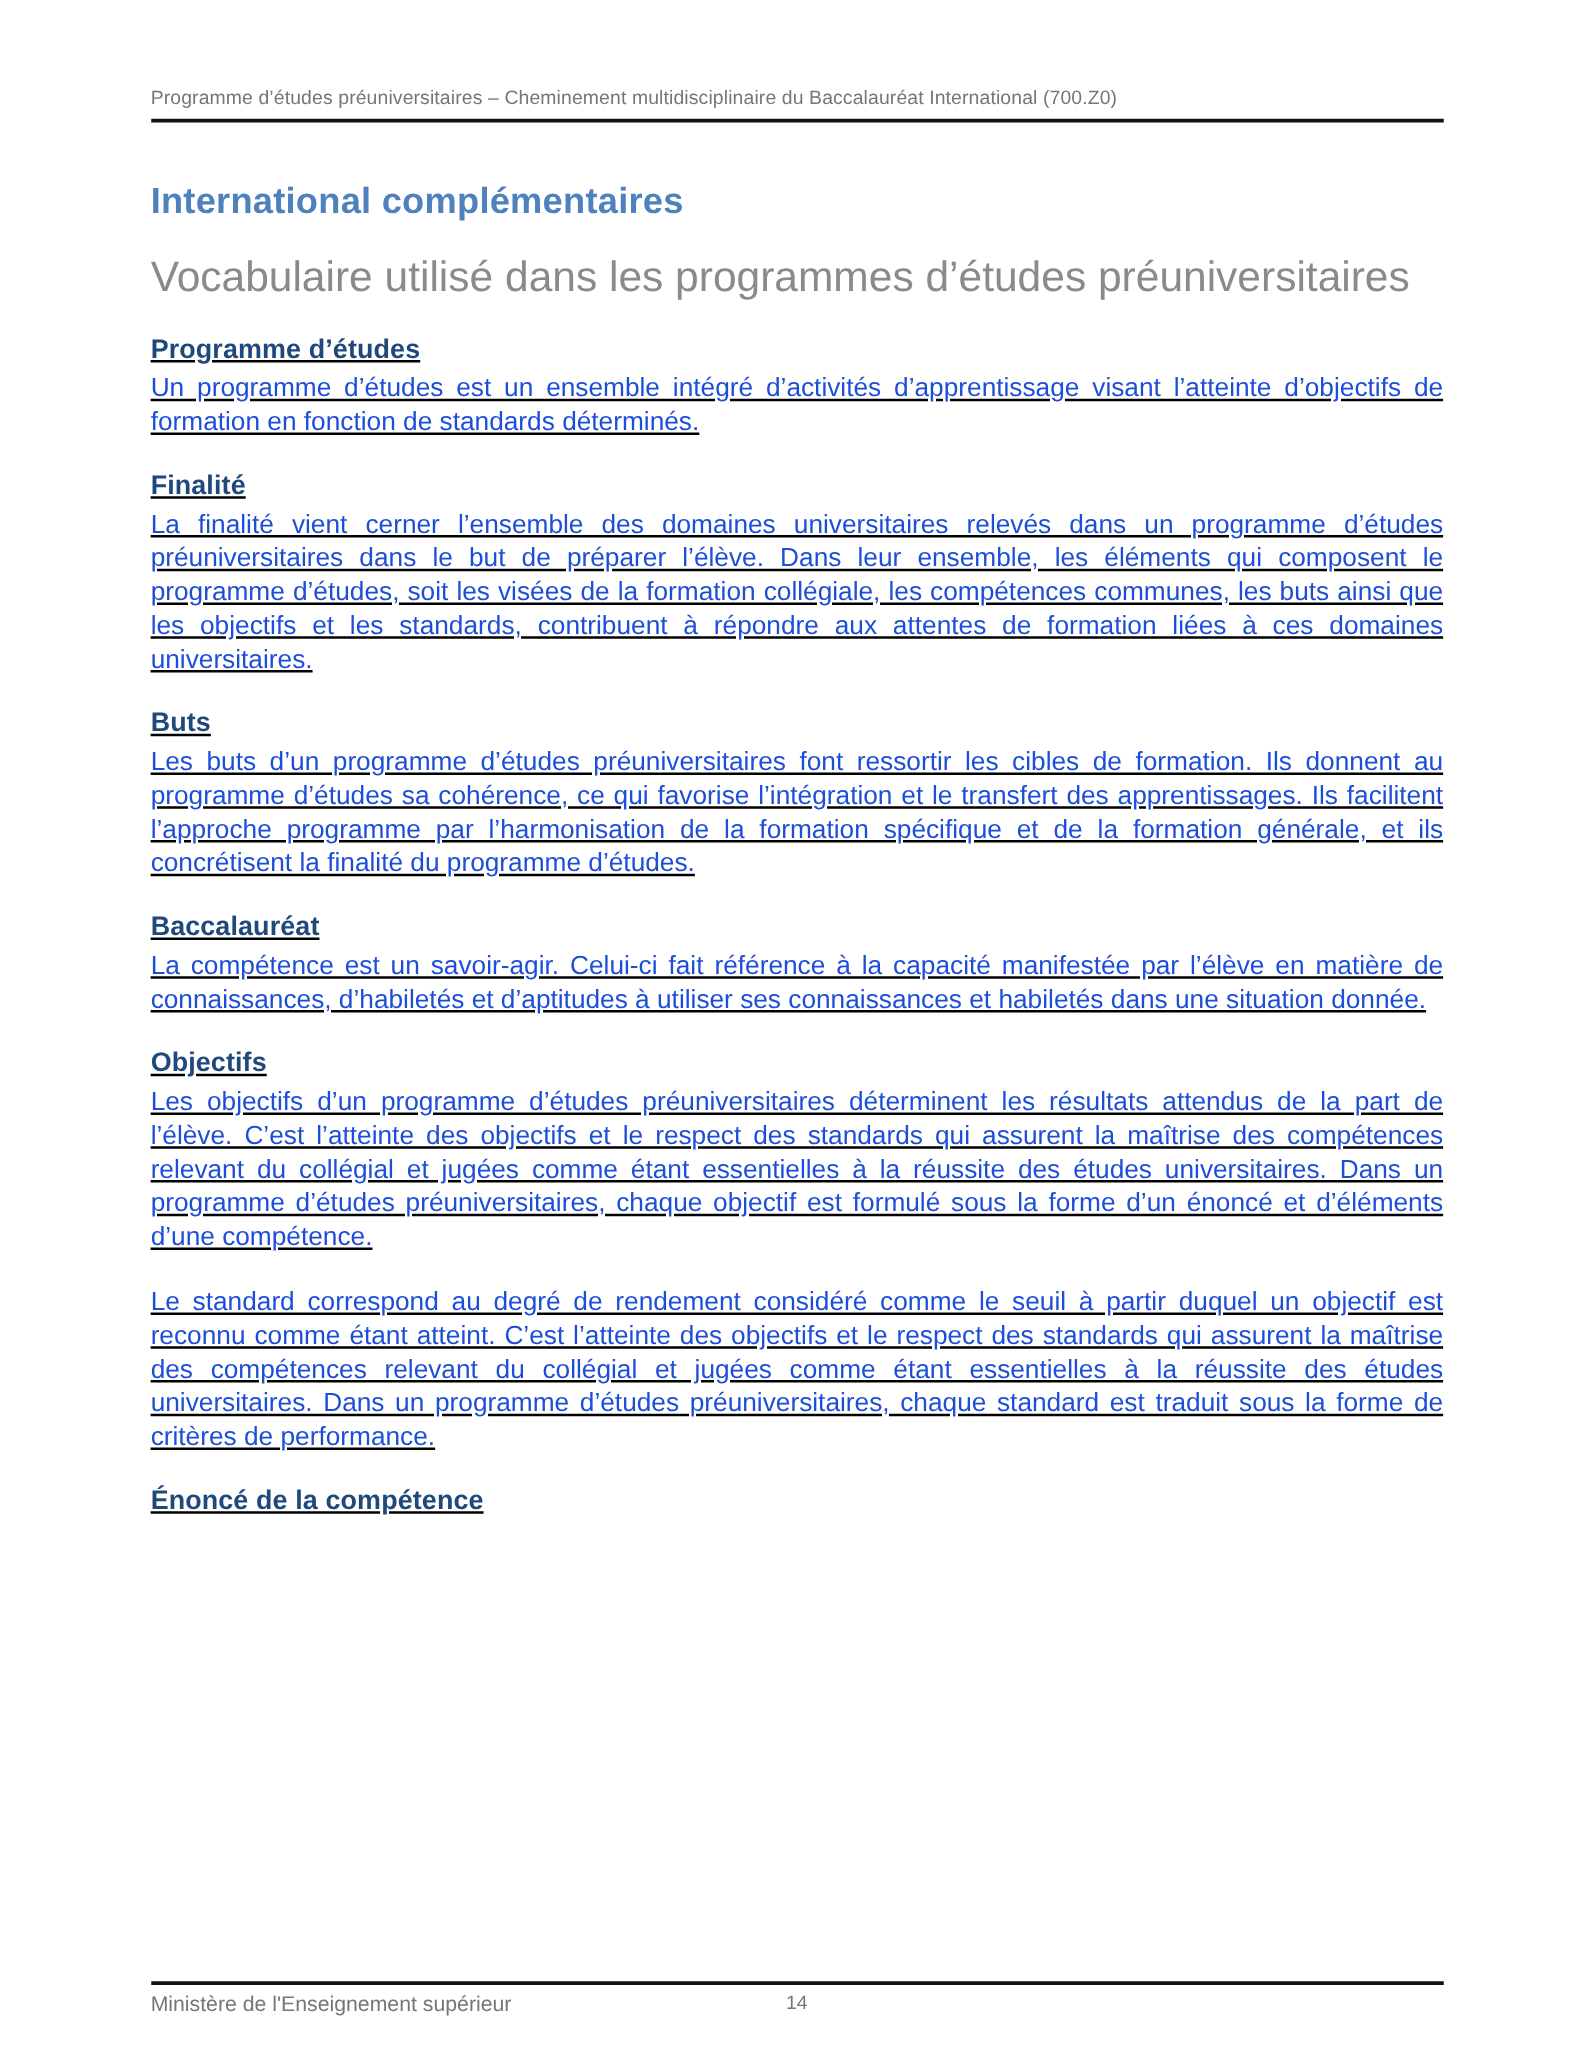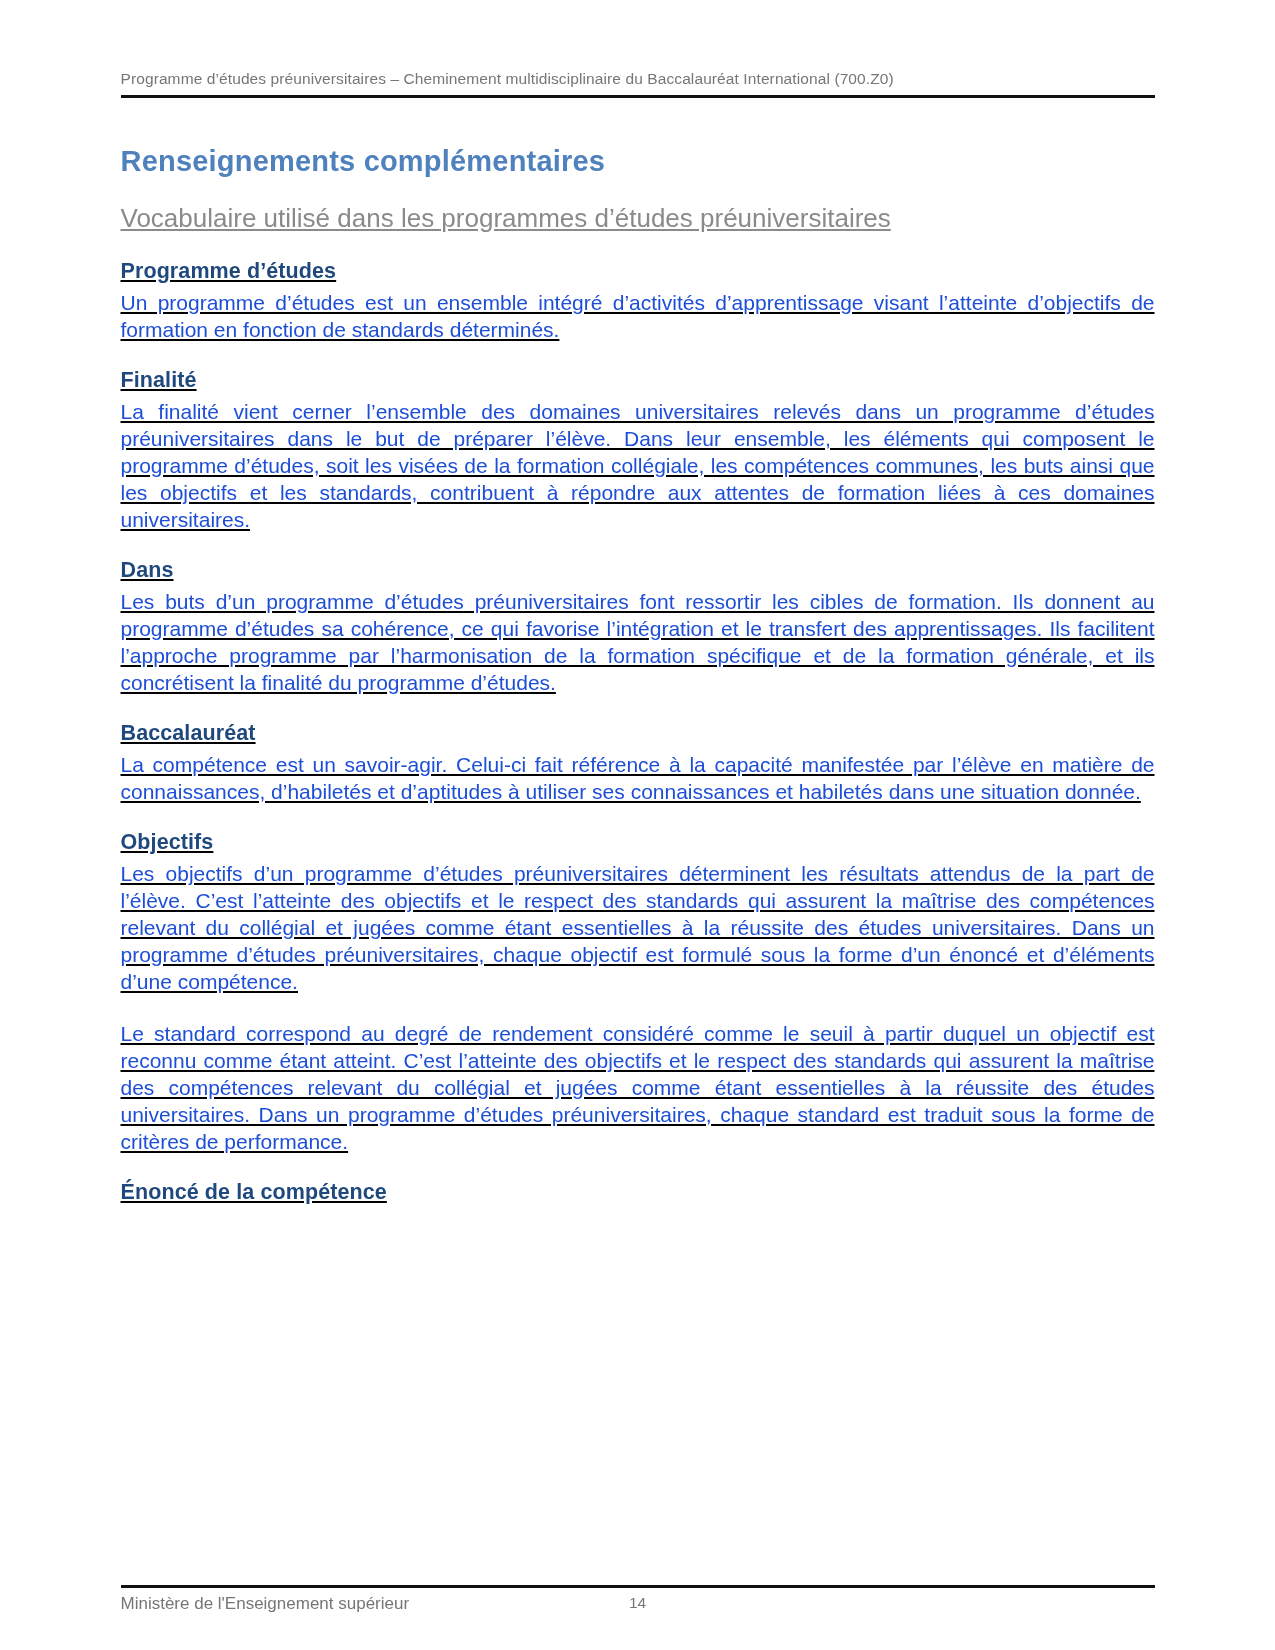--- a/index.html
+++ b/index.html
@@ -29,24 +29,23 @@
   .doc-title {
     margin-top: 47px;
     font-size: 29px;
     font-weight: bold;
     color: #4F81BD;
     letter-spacing: 0.2px;
   }
 
   .doc-subtitle {
     margin-top: 25px;
-    font-size: 26px;
+    font-size: 34px;
     font-weight: normal;
     color: #8A8A8A;
-    text-decoration: underline;
   }
 
   .section { margin-top: 25px; text-decoration: underline; }
   .section-heading {
     font-size: 21.5px;
     font-weight: bold;
     color: #1F497D;
     margin-bottom: 5px;
     letter-spacing: 0.1px;
   }
@@ -81,36 +80,36 @@
 </style>
 </head>
 <body>
 
 <div class="page">
 
   <div class="doc-header">
     <div class="header-text">Programme d’études préuniversitaires – Cheminement multidisciplinaire du Baccalauréat International (700.Z0)</div>
   </div>
 
-  <h1 class="doc-title">Renseignements complémentaires</h1>
+  <h1 class="doc-title">International complémentaires</h1>
 
   <h2 class="doc-subtitle">Vocabulaire utilisé dans les programmes d’études préuniversitaires</h2>
 
   <div class="section">
     <div class="section-heading">Programme d’études</div>
     <p class="section-body">Un programme d’études est un ensemble intégré d’activités d’apprentissage visant l’atteinte d’objectifs de formation en fonction de standards déterminés.</p>
   </div>
 
   <div class="section">
     <div class="section-heading">Finalité</div>
     <p class="section-body">La finalité vient cerner l’ensemble des domaines universitaires relevés dans un programme d’études préuniversitaires dans le but de préparer l’élève. Dans leur ensemble, les éléments qui composent le programme d’études, soit les visées de la formation collégiale, les compétences communes, les buts ainsi que les objectifs et les standards, contribuent à répondre aux attentes de formation liées à ces domaines universitaires.</p>
   </div>
 
   <div class="section">
-    <div class="section-heading">Dans</div>
+    <div class="section-heading">Buts</div>
     <p class="section-body">Les buts d’un programme d’études préuniversitaires font ressortir les cibles de formation. Ils donnent au programme d’études sa cohérence, ce qui favorise l’intégration et le transfert des apprentissages. Ils facilitent l’approche programme par l’harmonisation de la formation spécifique et de la formation générale, et ils concrétisent la finalité du programme d’études.</p>
   </div>
 
   <div class="section">
     <div class="section-heading">Baccalauréat</div>
     <p class="section-body">La compétence est un savoir-agir. Celui-ci fait référence à la capacité manifestée par l’élève en matière de connaissances, d’habiletés et d’aptitudes à utiliser ses connaissances et habiletés dans une situation donnée.</p>
   </div>
 
   <div class="section">
     <div class="section-heading">Objectifs</div>

